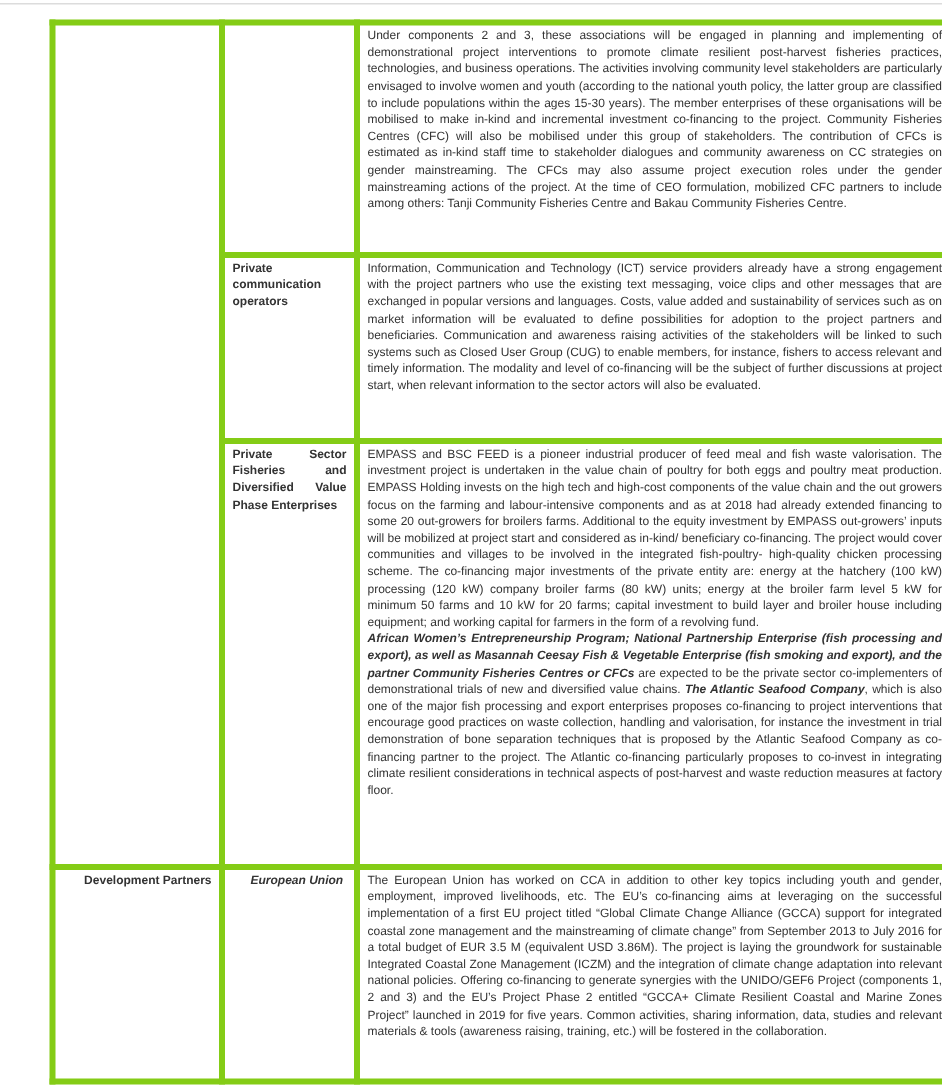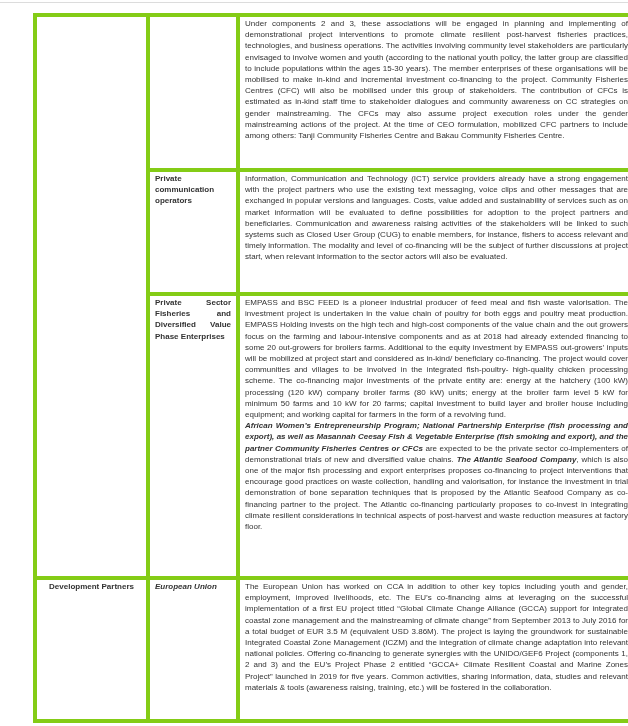--- a/index.html
+++ b/index.html
@@ -16,22 +16,22 @@
     border:4px solid #84cc16;vertical-align:top;
     padding:1px 5px 2px 5px;
     font-size:8px;line-height:11.2px;text-align:justify;
     overflow:hidden;
   }
   .col1{width:99px;}
   .col2{width:76px;}
   .col3{width:383px;}
   p{margin:0;}
   .label{font-weight:bold;}
-  .label-italic{font-weight:bold;font-style:italic;text-align:left;}
-  .category{font-weight:bold;text-align:center;}
+  .label-italic{font-weight:bold;font-style:italic;text-align:left;margin-left:12px;}
+  .category{font-weight:bold;text-align:right;}
   .run-i{}
   .run-bi{font-weight:bold;font-style:italic;}
   tr.r1{height:155px;}
   tr.r2{height:124px;}
   tr.r3{height:284px;}
   tr.r4{height:143px;}
 </style>
 </head>
 <body>
 

